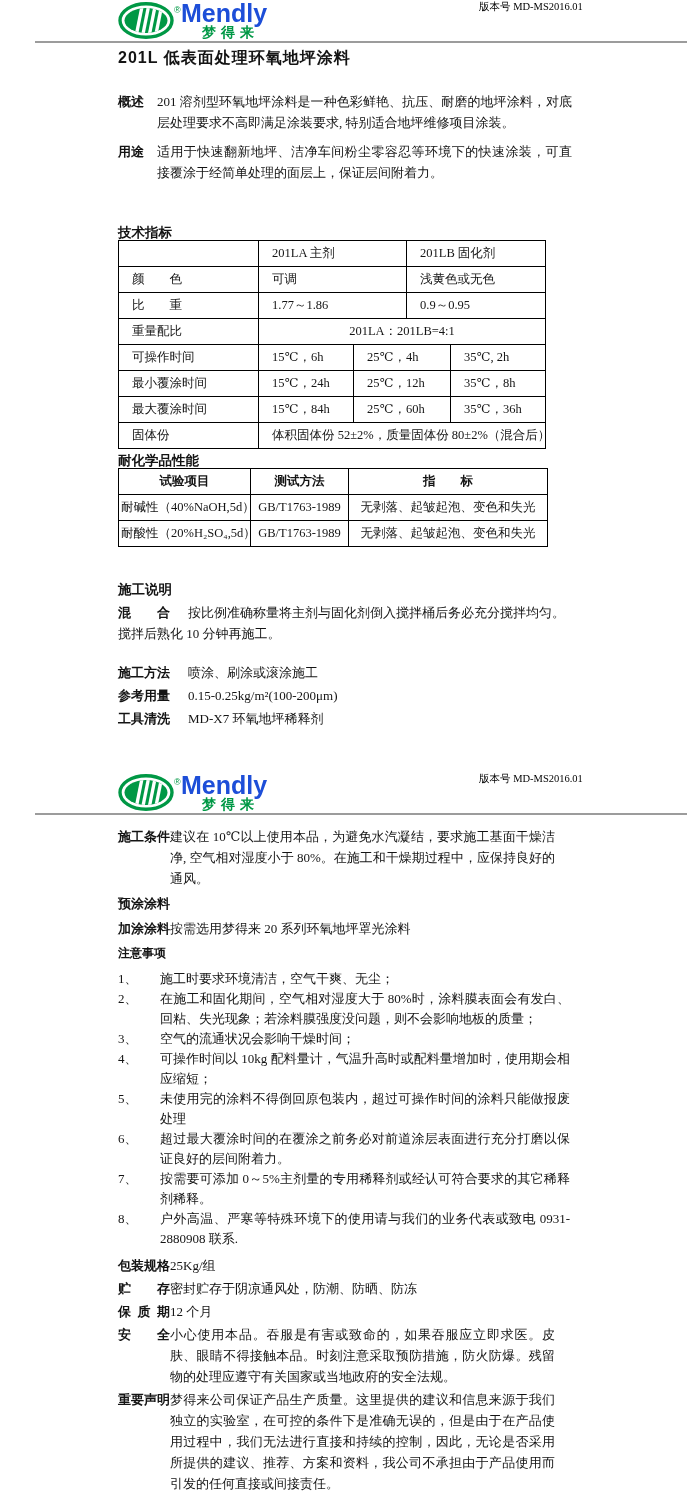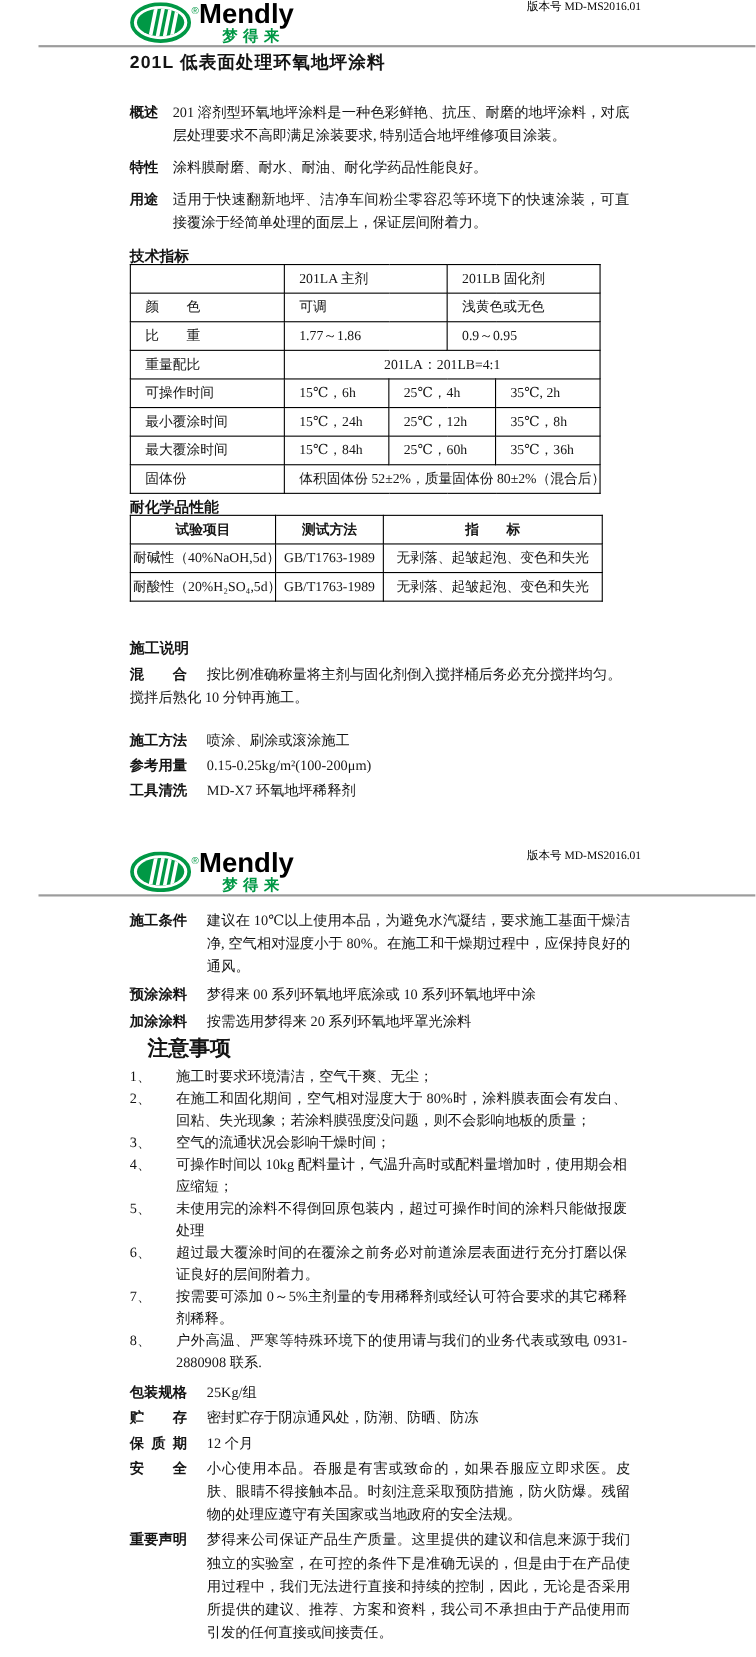--- a/index.html
+++ b/index.html
@@ -9,21 +9,21 @@
     font-family:"Liberation Serif","DejaVu Serif",serif;
     font-size:13px; line-height:21px;
   }
   
   .pg-header { position:absolute; left:0; width:687px; height:46px; }
   .logo { position:absolute; left:118px; top:2px; display:flex; align-items:flex-start; }
   .logo svg { display:block; }
   .logo-texts { margin-left:6px; }
   .logo-en {
     font-family:"Liberation Sans","DejaVu Sans",sans-serif;
-    font-weight:bold; color:#000000; font-size:25px; line-height:23px; letter-spacing:0px;
+    font-weight:bold; color:#1d4ed8; font-size:25px; line-height:23px; letter-spacing:0px;
   }
   .logo-cn {
     font-family:"Liberation Sans","DejaVu Sans",sans-serif;
     font-weight:bold; color:#009845; font-size:14px; line-height:15px;
     letter-spacing:5px; margin-left:21px;
   }
   .reg { position:absolute; left:56px; top:-2px; color:#009845; font-size:9px; font-family:"Liberation Sans",sans-serif; }
   .version { position:absolute; left:479px; top:0; font-size:10.5px; line-height:13px; color:#000; }
   .rule { position:absolute; left:35px; right:0px; top:41px; height:2px; background:#9c9c9c; }
 
@@ -56,24 +56,24 @@
     text-align:justify; text-align-last:justify; white-space:nowrap;
   }
   .constr-mix-wrap { margin-bottom:18px; }
   .constr-mixrow { display:flex; }
   .constr-row { display:flex; margin-top:2px; }
   .constr-text { width:385px; }
 
   
   .p2-col { position:absolute; left:118px; top:826px; width:455px; }
   .p2row { display:flex; margin-bottom:4px; }
-  .p2row-label { font-weight:bold; width:52px; flex:none; margin-right:18px;
+  .p2row-label { font-weight:bold; width:52px; flex:none; 
     text-align:justify; text-align-last:justify; white-space:nowrap; }
   .p2row-text { width:385px; text-align:justify; }
-  .notes-h { font-weight:bold; font-size:19px; margin:4px 0 5px 16px; }
+  .notes-h { font-weight:bold; font-size:12px; margin:4px 0 5px 0; }
   .note { display:flex; line-height:20px; }
   .note-num { width:26px; flex:none; margin-right:16px; }
   .note-text { width:410px; text-align:justify; }
   .p2-bottom { margin-top:6px; }
   .p2brow { display:flex; margin-bottom:2px; }
 </style>
 </head>
 <body>
 
 <div class="sheet">
@@ -106,24 +106,20 @@
   </div>
 
   <div class="p1-title">201L 低表面处理环氧地坪涂料</div>
 
   <div class="p1-intro">
     <div class="intro-row">
       <span class="intro-label">概述</span>
       <span class="intro-text">201 溶剂型环氧地坪涂料是一种色彩鲜艳、抗压、耐磨的地坪涂料，对底层处理要求不高即满足涂装要求, 特别适合地坪维修项目涂装。</span>
     </div>
     <div class="intro-row">
-      <span class="intro-label">特性</span>
-      <span class="intro-text">涂料膜耐磨、耐水、耐油、耐化学药品性能良好。</span>
-    </div>
-    <div class="intro-row">
       <span class="intro-label">用途</span>
       <span class="intro-text">适用于快速翻新地坪、洁净车间粉尘零容忍等环境下的快速涂装，可直接覆涂于经简单处理的面层上，保证层间附着力。</span>
     </div>
   </div>
 
   <div class="sec-h h-tech">技术指标</div>
 
   <table class="tech-table">
     <colgroup>
         <col style="width:140px">
@@ -256,21 +252,20 @@
   </div>
 
   <div class="p2-col">
 
     <div class="p2row">
       <span class="p2row-label">施工条件</span>
       <span class="p2row-text">建议在 10℃以上使用本品，为避免水汽凝结，要求施工基面干燥洁净, 空气相对湿度小于 80%。在施工和干燥期过程中，应保持良好的通风。</span>
     </div>
     <div class="p2row">
       <span class="p2row-label">预涂涂料</span>
-      <span class="p2row-text">梦得来 00 系列环氧地坪底涂或 10 系列环氧地坪中涂</span>
     </div>
     <div class="p2row">
       <span class="p2row-label">加涂涂料</span>
       <span class="p2row-text">按需选用梦得来 20 系列环氧地坪罩光涂料</span>
     </div>
 
     <div class="notes-h">注意事项</div>
 
     <div class="note">
       <span class="note-num">1、</span>

